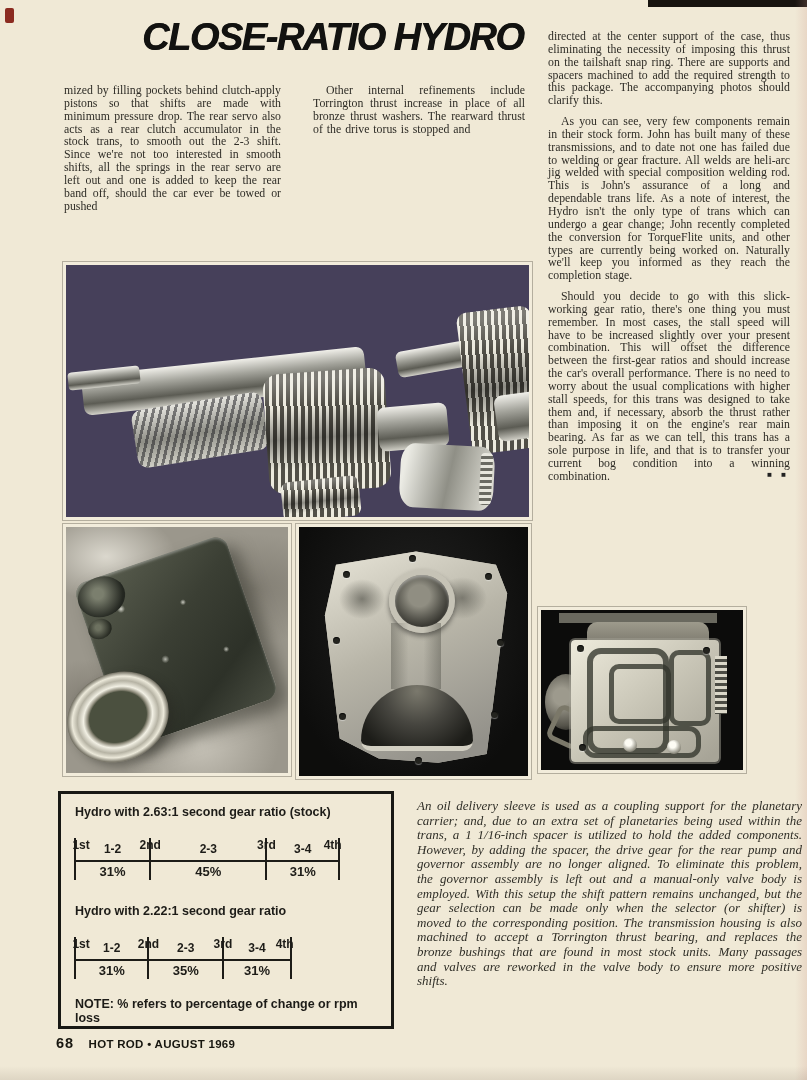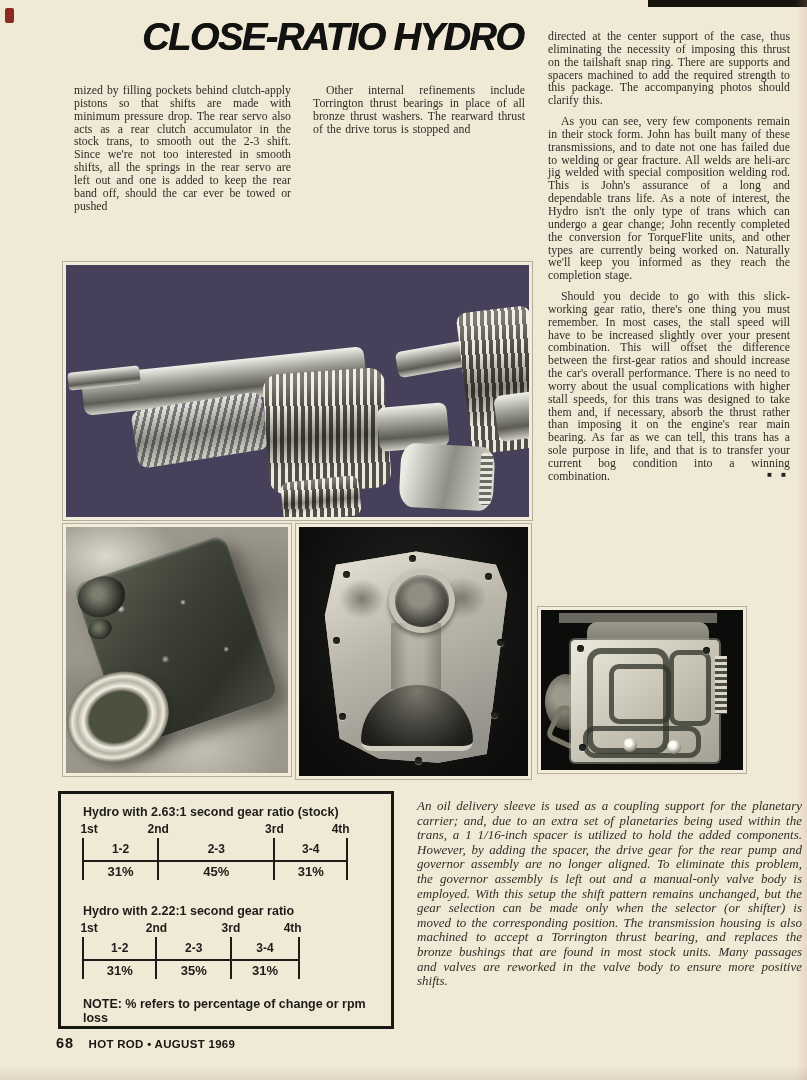--- a/index.html
+++ b/index.html
@@ -24,21 +24,21 @@
     font-style:italic; font-weight:bold; font-size:38px; letter-spacing:-1.5px;
     color:#121210; white-space:nowrap;
     text-shadow:0.6px 0 0 #121210;
   }
 
   
   .col { position:absolute; font-size:11.8px; line-height:12.85px; color:#2e2c26;
     text-align:justify; word-spacing:1px; }
   .col p { margin:8px; }
   .col p.indent { text-indent:13px; }
-  .col1 { left:66px; top:76px; width:233px; }
+  .col1 { left:56px; top:76px; width:233px; }
   .col2 { left:305px; top:76px; width:228px; }
   .col3 { left:540px; top:22px; width:258px; }
   .lastp { position:relative; }
   .endmark { position:absolute; right:1px; bottom:1px; font-size:8px; letter-spacing:3px; color:#222; }
 
   
   .photo { position:absolute; overflow:hidden; border:3px solid #f2ecdb;
     box-shadow:0 0 0 1px rgba(70,65,55,.35); box-sizing:border-box; background:#161616; }
   .photo > div { position:absolute; }
 
@@ -140,28 +140,28 @@
   .mz2 { left:38px; top:24px; width:52px;  height:50px; border-radius:10px; border-width:5px; }
   .mz3 { left:98px; top:10px; width:32px;  height:66px; border-radius:10px; border-width:5px; }
   .mz4 { left:12px; top:86px; width:108px; height:22px; border-radius:12px; border-width:5px; }
   .p4-ribs { left:174px; top:46px; width:12px; height:58px; position:absolute;
     background:repeating-linear-gradient(180deg, #dbd8c9 0 3px, #4c4c44 3px 6px); }
   .brite { position:absolute; width:14px; height:14px; border-radius:50%;
     background:radial-gradient(circle at 40% 35%, #fdfcf4 25%, #8d8b7e 70%, #3c3b34 100%); }
 
   
   .ratio-box { position:absolute; left:58px; top:791px; width:336px; height:238px;
-    border:3px solid #181814; box-sizing:border-box; padding:11px 14px 8px 22px; }
+    border:3px solid #181814; box-sizing:border-box; padding:11px 14px 8px 14px; }
   .diag-title, .table-note {
     font-family:"Liberation Sans", sans-serif; font-weight:bold; font-size:12.5px; color:#1d1c18; }
   .diag-area { position:relative; height:64px; margin-top:3px; }
   .diag[data-diagram="0"] .diag-area { width:264px; }
   .diag[data-diagram="1"] .diag-area { width:216px; }
   .diag + .diag { margin-top:18px; }
-  .gear-label { position:absolute; top:0; font-family:"Liberation Sans", sans-serif;
+  .gear-label { position:absolute; top:16px; font-family:"Liberation Sans", sans-serif;
     font-weight:bold; font-size:12px; color:#1d1c18; white-space:nowrap; }
   .diag-line { position:absolute; left:0; right:0; top:38px; height:2px; background:#1d1c18; }
   .diag-tick { position:absolute; top:16px; height:42px; width:2px; background:#1d1c18; margin-left:-1px; }
   .seg-label { position:absolute; top:20px; transform:translateX(-50%);
     font-family:"Liberation Sans", sans-serif; font-weight:bold; font-size:12px; color:#1d1c18; }
   .seg-pct { position:absolute; top:42px; transform:translateX(-50%);
     font-family:"Liberation Sans", sans-serif; font-weight:bold; font-size:13px; color:#1d1c18; }
   .table-note { margin-top:12px; }
 
   
@@ -185,21 +185,21 @@
   <div class="edge-right"></div>
   <div class="edge-bottom"></div>
 
   <h1 class="title">CLOSE-RATIO HYDRO</h1>
 
   <div class="col col1">
     <p>mized by filling pockets behind clutch-apply pistons so that shifts are made with minimum pressure drop. The rear servo also acts as a rear clutch accumulator in the stock trans, to smooth out the 2-3 shift. Since we're not too interested in smooth shifts, all the springs in the rear servo are left out and one is added to keep the rear band off, should the car ever be towed or pushed</p>
   </div>
 
   <div class="col col2">
-    <p class="indent">Other internal refinements include Torrington thrust bearings in place of all bronze thrust washers. The rearward thrust of the drive torus is stopped and</p>
+    <p class="indent">Other internal refinements include Torrington thrust increase in place of all bronze thrust washers. The rearward thrust of the drive torus is stopped and</p>
   </div>
 
   <div class="col col3">
     <p>directed at the center support of the case, thus eliminating the necessity of imposing this thrust on the tailshaft snap ring. There are supports and spacers machined to add the required strength to this package. The accompanying photos should clarify this.</p>
     <p class="indent">As you can see, very few components remain in their stock form. John has built many of these transmissions, and to date not one has failed due to welding or gear fracture. All welds are heli-arc jig welded with special composition welding rod. This is John's assurance of a long and dependable trans life. As a note of interest, the Hydro isn't the only type of trans which can undergo a gear change; John recently completed the conversion for TorqueFlite units, and other types are currently being worked on. Naturally we'll keep you informed as they reach the completion stage.</p>
     <p class="indent lastp">
       <span>Should you decide to go with this slick-working gear ratio, there's one thing you must remember. In most cases, the stall speed will have to be increased slightly over your present combination. This will offset the difference between the first-gear ratios and should increase the car's overall performance. There is no need to worry about the usual complications with higher stall speeds, for this trans was designed to take them and, if necessary, absorb the thrust rather than imposing it on the engine's rear main bearing. As far as we can tell, this trans has a sole purpose in life, and that is to transfer your current bog condition into a winning combination.</span>
       <span class="endmark">■ ■</span>
     </p>
   </div>

